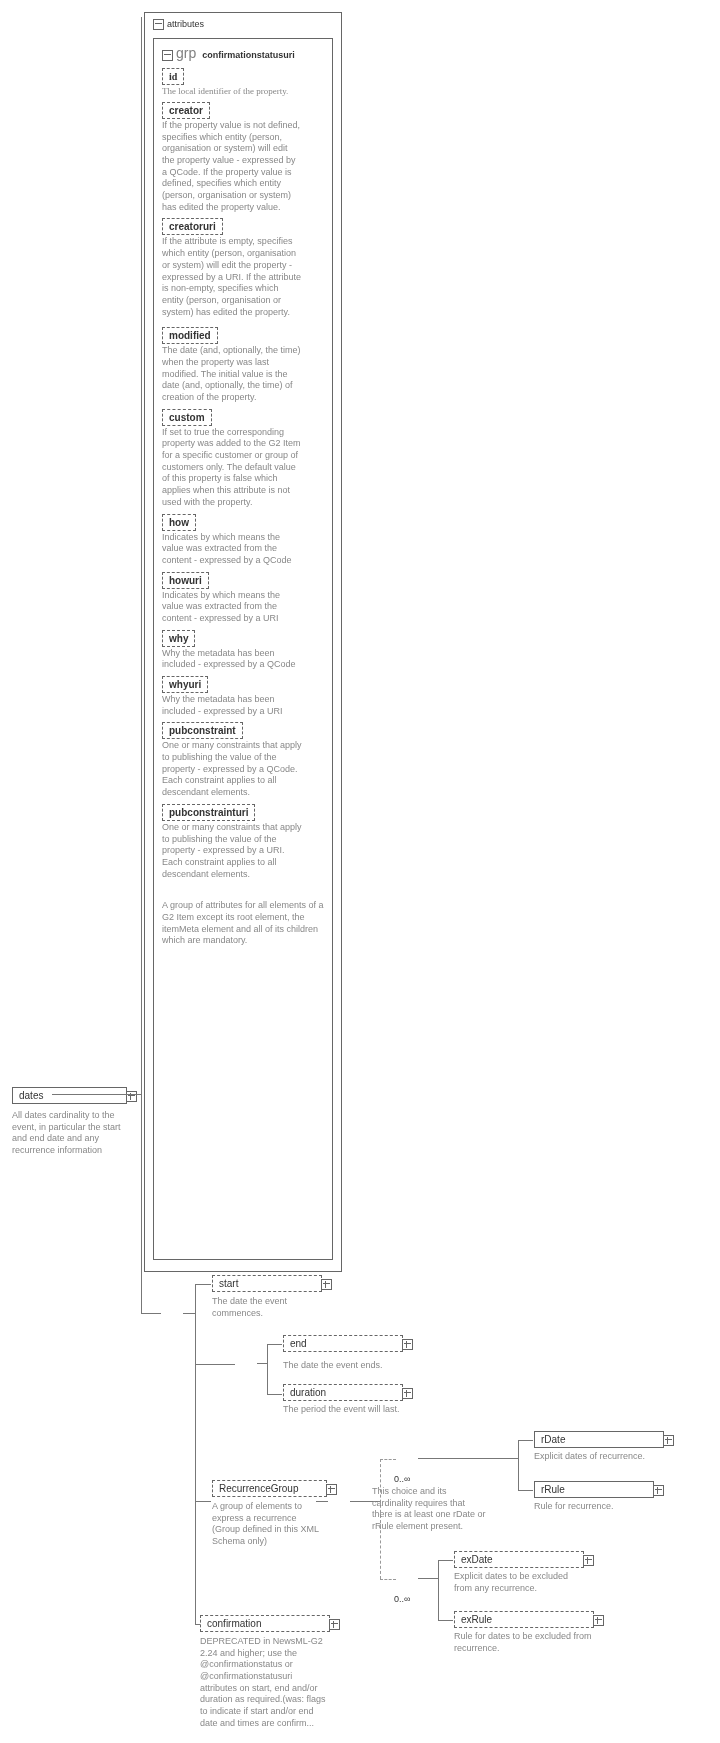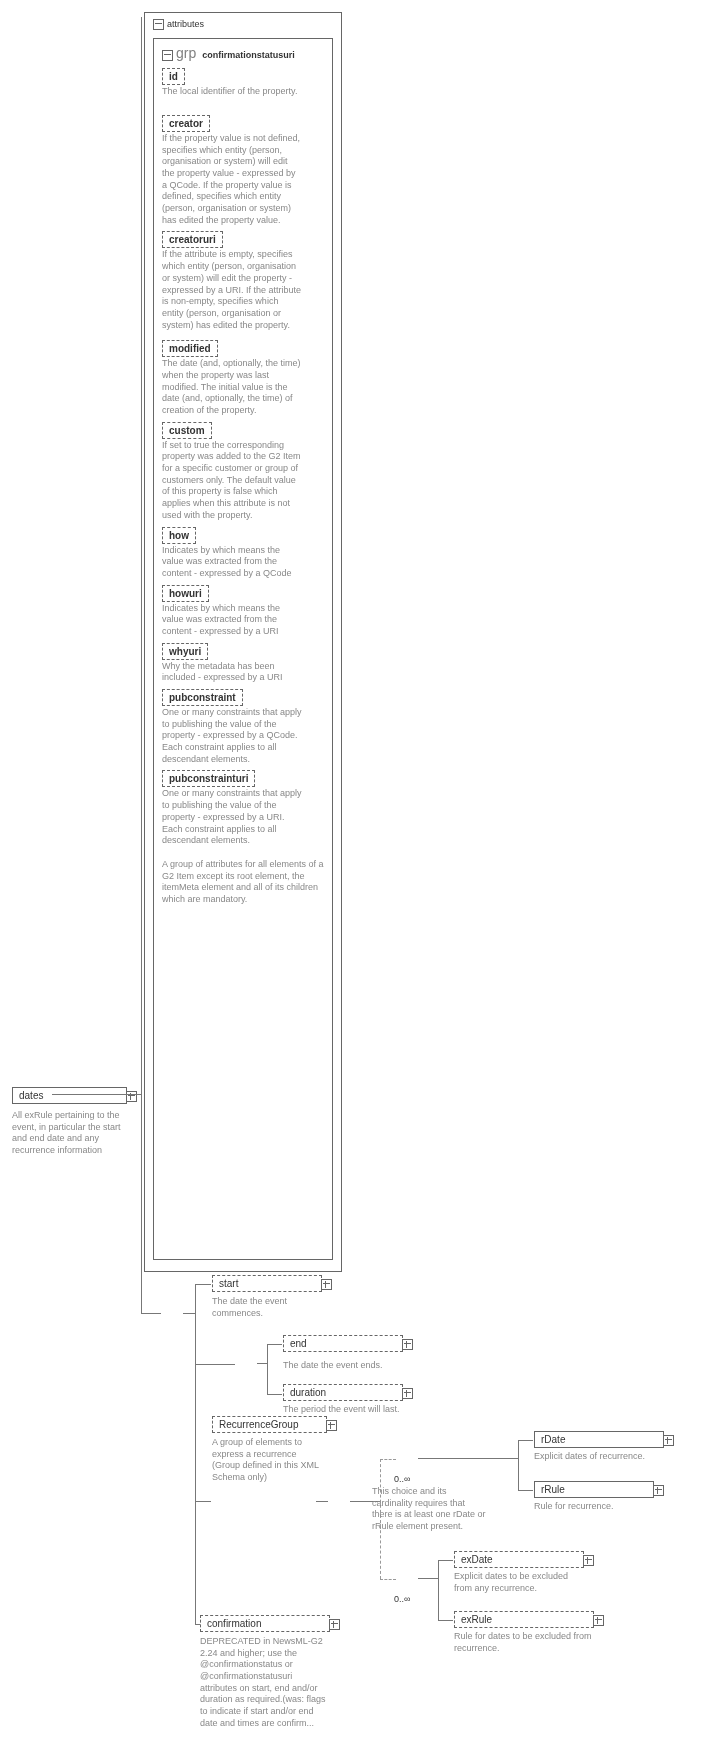--- a/index.html
+++ b/index.html
@@ -32,44 +32,45 @@
 .card{font-size:9px;color:#333}
 </style>
 </head>
 <body>
 
 <div class="abs" style="left:12px;top:1087px">
   <div class="box" style="padding-right:16px">
     <span>dates</span>
     <span class="right-tab"></span>
   </div>
-  <div class="desc" style="width:115px;margin-top:6px">All exRule pertaining to the event, in particular the start and end date and any recurrence information</div>
+  <div class="desc" style="width:115px;margin-top:6px">All dates cardinality to the event, in particular the start and end date and any recurrence information</div>
 </div>
 
 <div class="abs hline" style="left:52px;top:1094px;width:90px"></div>
 <div class="abs vline" style="left:141px;top:17px;height:1296px"></div>
 
 <div class="abs group-box" style="left:144px;top:12px;width:180px;height:1246px">
   <div><span class="icon-minus"></span><span>attributes</span></div>
 
   <div class="group-box" style="margin-top:8px;height:1208px">
     <div>
       <span class="icon-minus"></span><span class="grp-lbl">grp</span><span class="bold">confirmationstatusuri</span>
     </div>
     <div id="attr-slot" style="margin-top:10px">
-        <div style="margin-bottom: 20px;"><span class="box dashed bold">id</span><div class="desc" style="margin-top: 4px; width: 140px;">The local identifier of the property.</div></div>
+        <div style="margin-bottom: 7px; font-family: Liberation Serif, serif;"><span class="box dashed bold">id</span><div class="desc" style="margin-top: 4px; width: 140px;">The local identifier of the property.</div></div>
         <div style="margin-bottom: 8px;"><span class="box dashed bold">creator</span><div class="desc" style="margin-top: 4px; width: 140px;">If the property value is not defined, specifies which entity (person, organisation or system) will edit the property value - expressed by a QCode. If the property value is defined, specifies which entity (person, organisation or system) has edited the property value.</div></div>
         <div style="margin-bottom: 12px;"><span class="box dashed bold">creatoruri</span><div class="desc" style="margin-top: 4px; width: 140px;">If the attribute is empty, specifies which entity (person, organisation or system) will edit the property - expressed by a URI. If the attribute is non-empty, specifies which entity (person, organisation or system) has edited the property.</div></div>
         <div style="margin-bottom: 8px;"><span class="box dashed bold">modified</span><div class="desc" style="margin-top: 4px; width: 140px;">The date (and, optionally, the time) when the property was last modified. The initial value is the date (and, optionally, the time) of creation of the property.</div></div>
         <div style="margin-bottom: 8px;"><span class="box dashed bold">custom</span><div class="desc" style="margin-top: 4px; width: 140px;">If set to true the corresponding property was added to the G2 Item for a specific customer or group of customers only. The default value of this property is false which applies when this attribute is not used with the property.</div></div>
         <div style="margin-bottom: 8px;"><span class="box dashed bold">how</span><div class="desc" style="margin-top: 4px; width: 140px;">Indicates by which means the value was extracted from the content - expressed by a QCode</div></div>
         <div style="margin-bottom: 8px;"><span class="box dashed bold">howuri</span><div class="desc" style="margin-top: 4px; width: 140px;">Indicates by which means the value was extracted from the content - expressed by a URI</div></div>
+        <div style="margin-bottom: 8px;"><span class="box dashed bold">why</span><div class="desc" style="margin-top: 4px; width: 140px;">Why the metadata has been included - expressed by a QCode</div></div>
         <div style="margin-bottom: 8px;"><span class="box dashed bold">whyuri</span><div class="desc" style="margin-top: 4px; width: 140px;">Why the metadata has been included - expressed by a URI</div></div>
         <div style="margin-bottom: 8px;"><span class="box dashed bold">pubconstraint</span><div class="desc" style="margin-top: 4px; width: 140px;">One or many constraints that apply to publishing the value of the property - expressed by a QCode. Each constraint applies to all descendant elements.</div></div>
-        <div style="margin-bottom: 12px;"><span class="box dashed bold">pubconstrainturi</span><div class="desc" style="margin-top: 4px; width: 140px;">One or many constraints that apply to publishing the value of the property - expressed by a URI. Each constraint applies to all descendant elements.</div></div>
+        <div style="margin-bottom: 20px;"><span class="box dashed bold">pubconstrainturi</span><div class="desc" style="margin-top: 4px; width: 140px;">One or many constraints that apply to publishing the value of the property - expressed by a URI. Each constraint applies to all descendant elements.</div></div>
       </div>
     <div class="desc" style="margin-top:8px">A group of attributes for all elements of a G2 Item except its root element, the itemMeta element and all of its children which are mandatory.</div>
   </div>
 </div>
 
 <div class="abs hline" style="left:141px;top:1313px;width:20px"></div>
 <div class="abs seq" style="left:161px;top:1304px">
   <div class="dots">
       <span class="dot"></span>
       <span class="dot"></span>
@@ -105,21 +106,21 @@
   <div class="box dashed" style="padding-right:16px"><span>end</span><span class="right-tab"></span></div>
   <div class="desc" style="width:120px;margin-top:8px">The date the event ends.</div>
 </div>
 <div class="abs hline" style="left:267px;top:1394px;width:15px"></div>
 <div class="abs" style="left:283px;top:1384px">
   <div class="box dashed" style="padding-right:16px"><span>duration</span><span class="right-tab"></span></div>
   <div class="desc" style="width:120px;margin-top:3px">The period the event will last.</div>
 </div>
 
 <div class="abs hline" style="left:195px;top:1501px;width:16px"></div>
-<div class="abs" style="left:212px;top:1416px">
+<div class="abs" style="left:212px;top:1480px">
   <div class="box dashed" style="padding-right:16px"><span>RecurrenceGroup</span><span class="right-tab"></span></div>
   <div class="desc" style="width:115px;margin-top:4px">A group of elements to express a recurrence (Group defined in this XML Schema only)</div>
 </div>
 <div class="abs hline" style="left:316px;top:1501px;width:12px"></div>
 <div class="abs seq" style="left:328px;top:1492px">
     <div class="dots">
       <span class="dot"></span>
       <span class="dot"></span>
       <span class="dot"></span>
     </div>

